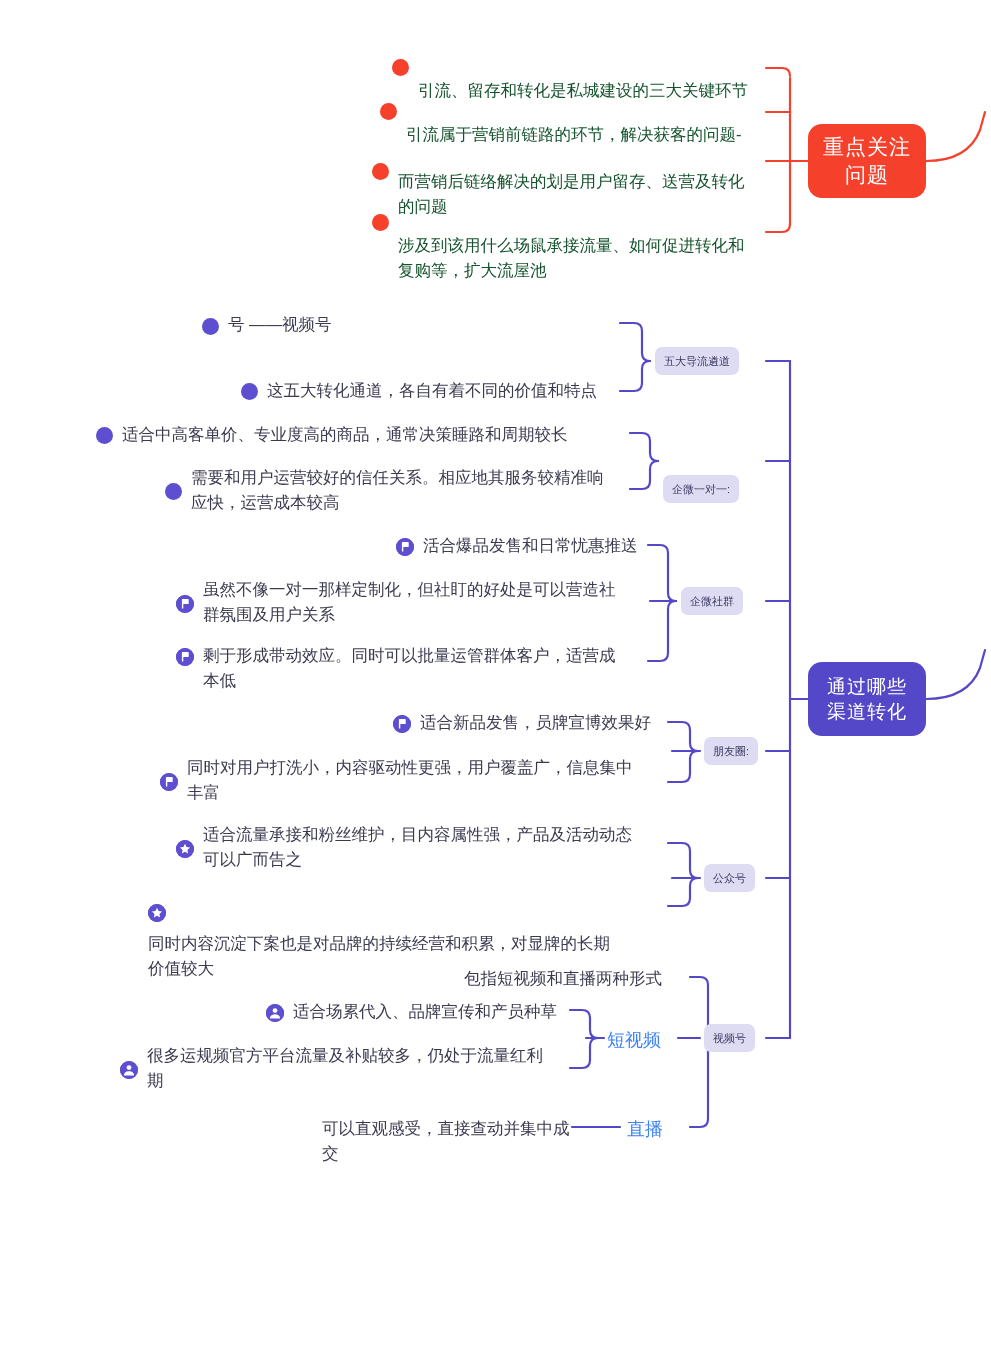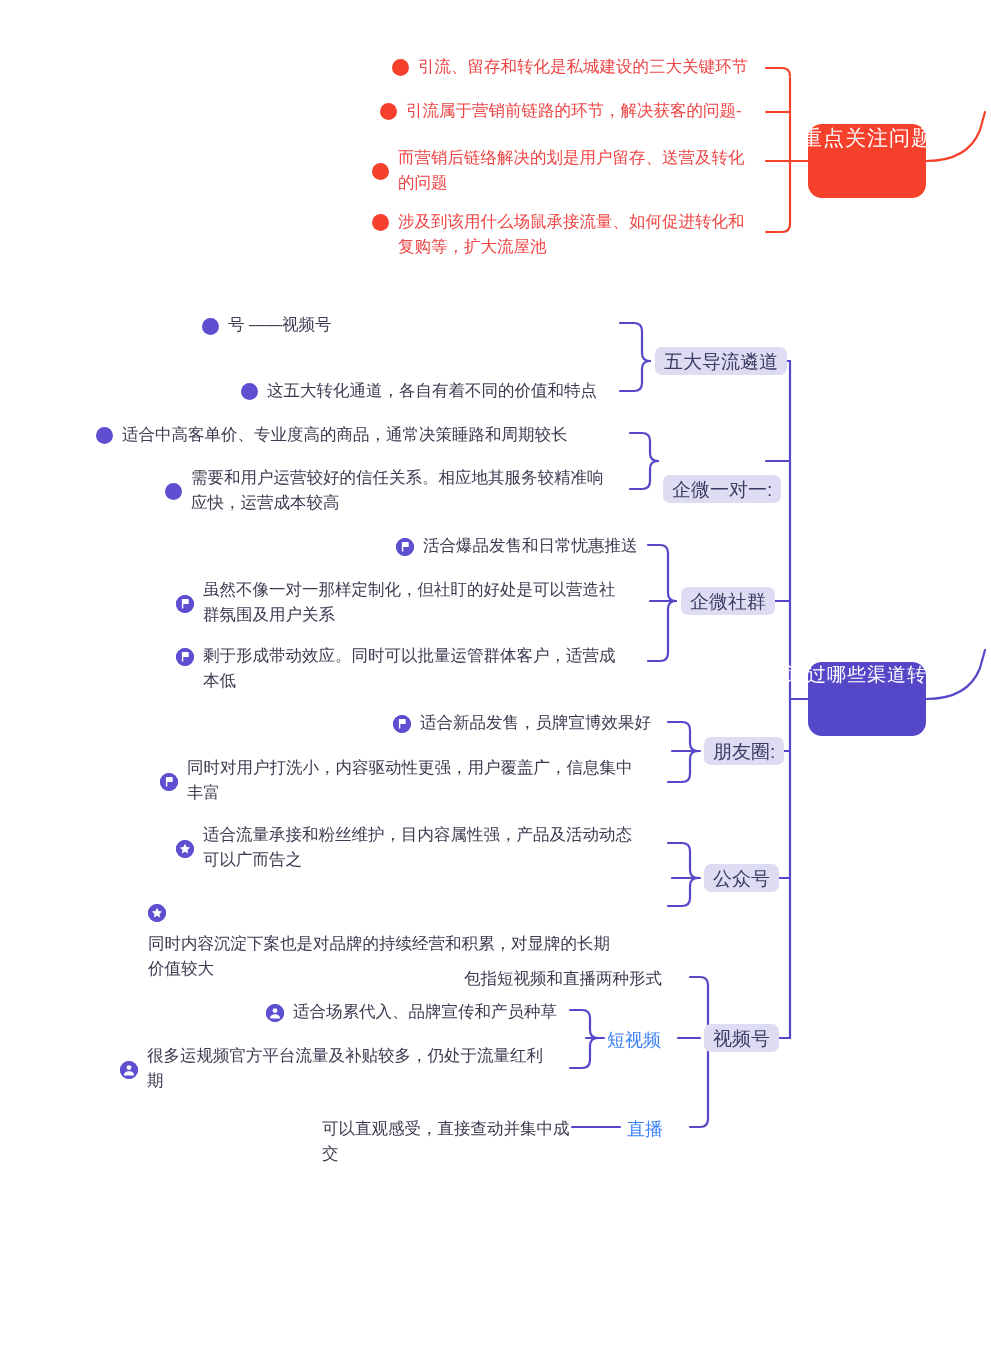--- a/index.html
+++ b/index.html
@@ -24,21 +24,21 @@
     height: 1369px;
     pointer-events: none;
   }
 
   
   .root-node {
     position: absolute;
     border-radius: 14px;
     color: #ffffff;
     display: flex;
-    flex-direction: row;
+    flex-direction: column;
     justify-content: center;
     line-height: 1.32;
     letter-spacing: 1px;
     text-align: center;
   }
   .root-node .ln { display: block; white-space: nowrap; }
 
   #root-red {
     left: 808px; top: 124px;
     width: 118px; height: 74px;
@@ -51,21 +51,21 @@
     background: #5448C8;
     font-size: 19px;
   }
 
   
   .pill {
     position: absolute;
     background: #DEDCF2;
     color: #3B3B64;
     border-radius: 7px;
-    font-size: 19px;
+    font-size: 11px;
     line-height: 1;
     display: flex;
     align-items: center;
     justify-content: center;
     white-space: nowrap;
     padding: 0 9px;
     height: 28px;
     box-sizing: border-box;
   }
 
@@ -83,21 +83,21 @@
     position: absolute;
     display: flex;
     align-items: flex-start;
     gap: 9px;
   }
   .leaf .txt {
     font-size: 16.5px;
     line-height: 1.52;
     color: #3B3B50;
   }
-  .leaf.red .txt { color: #ef4444; }
+  .leaf.red .txt { color: #14532d; margin-top: 24px; }
 
   
   .bullet {
     flex: 0 0 auto;
     display: inline-block;
     border-radius: 50%;
     position: relative;
   }
   .bullet.dot-red {
     width: 17px; height: 17px;

